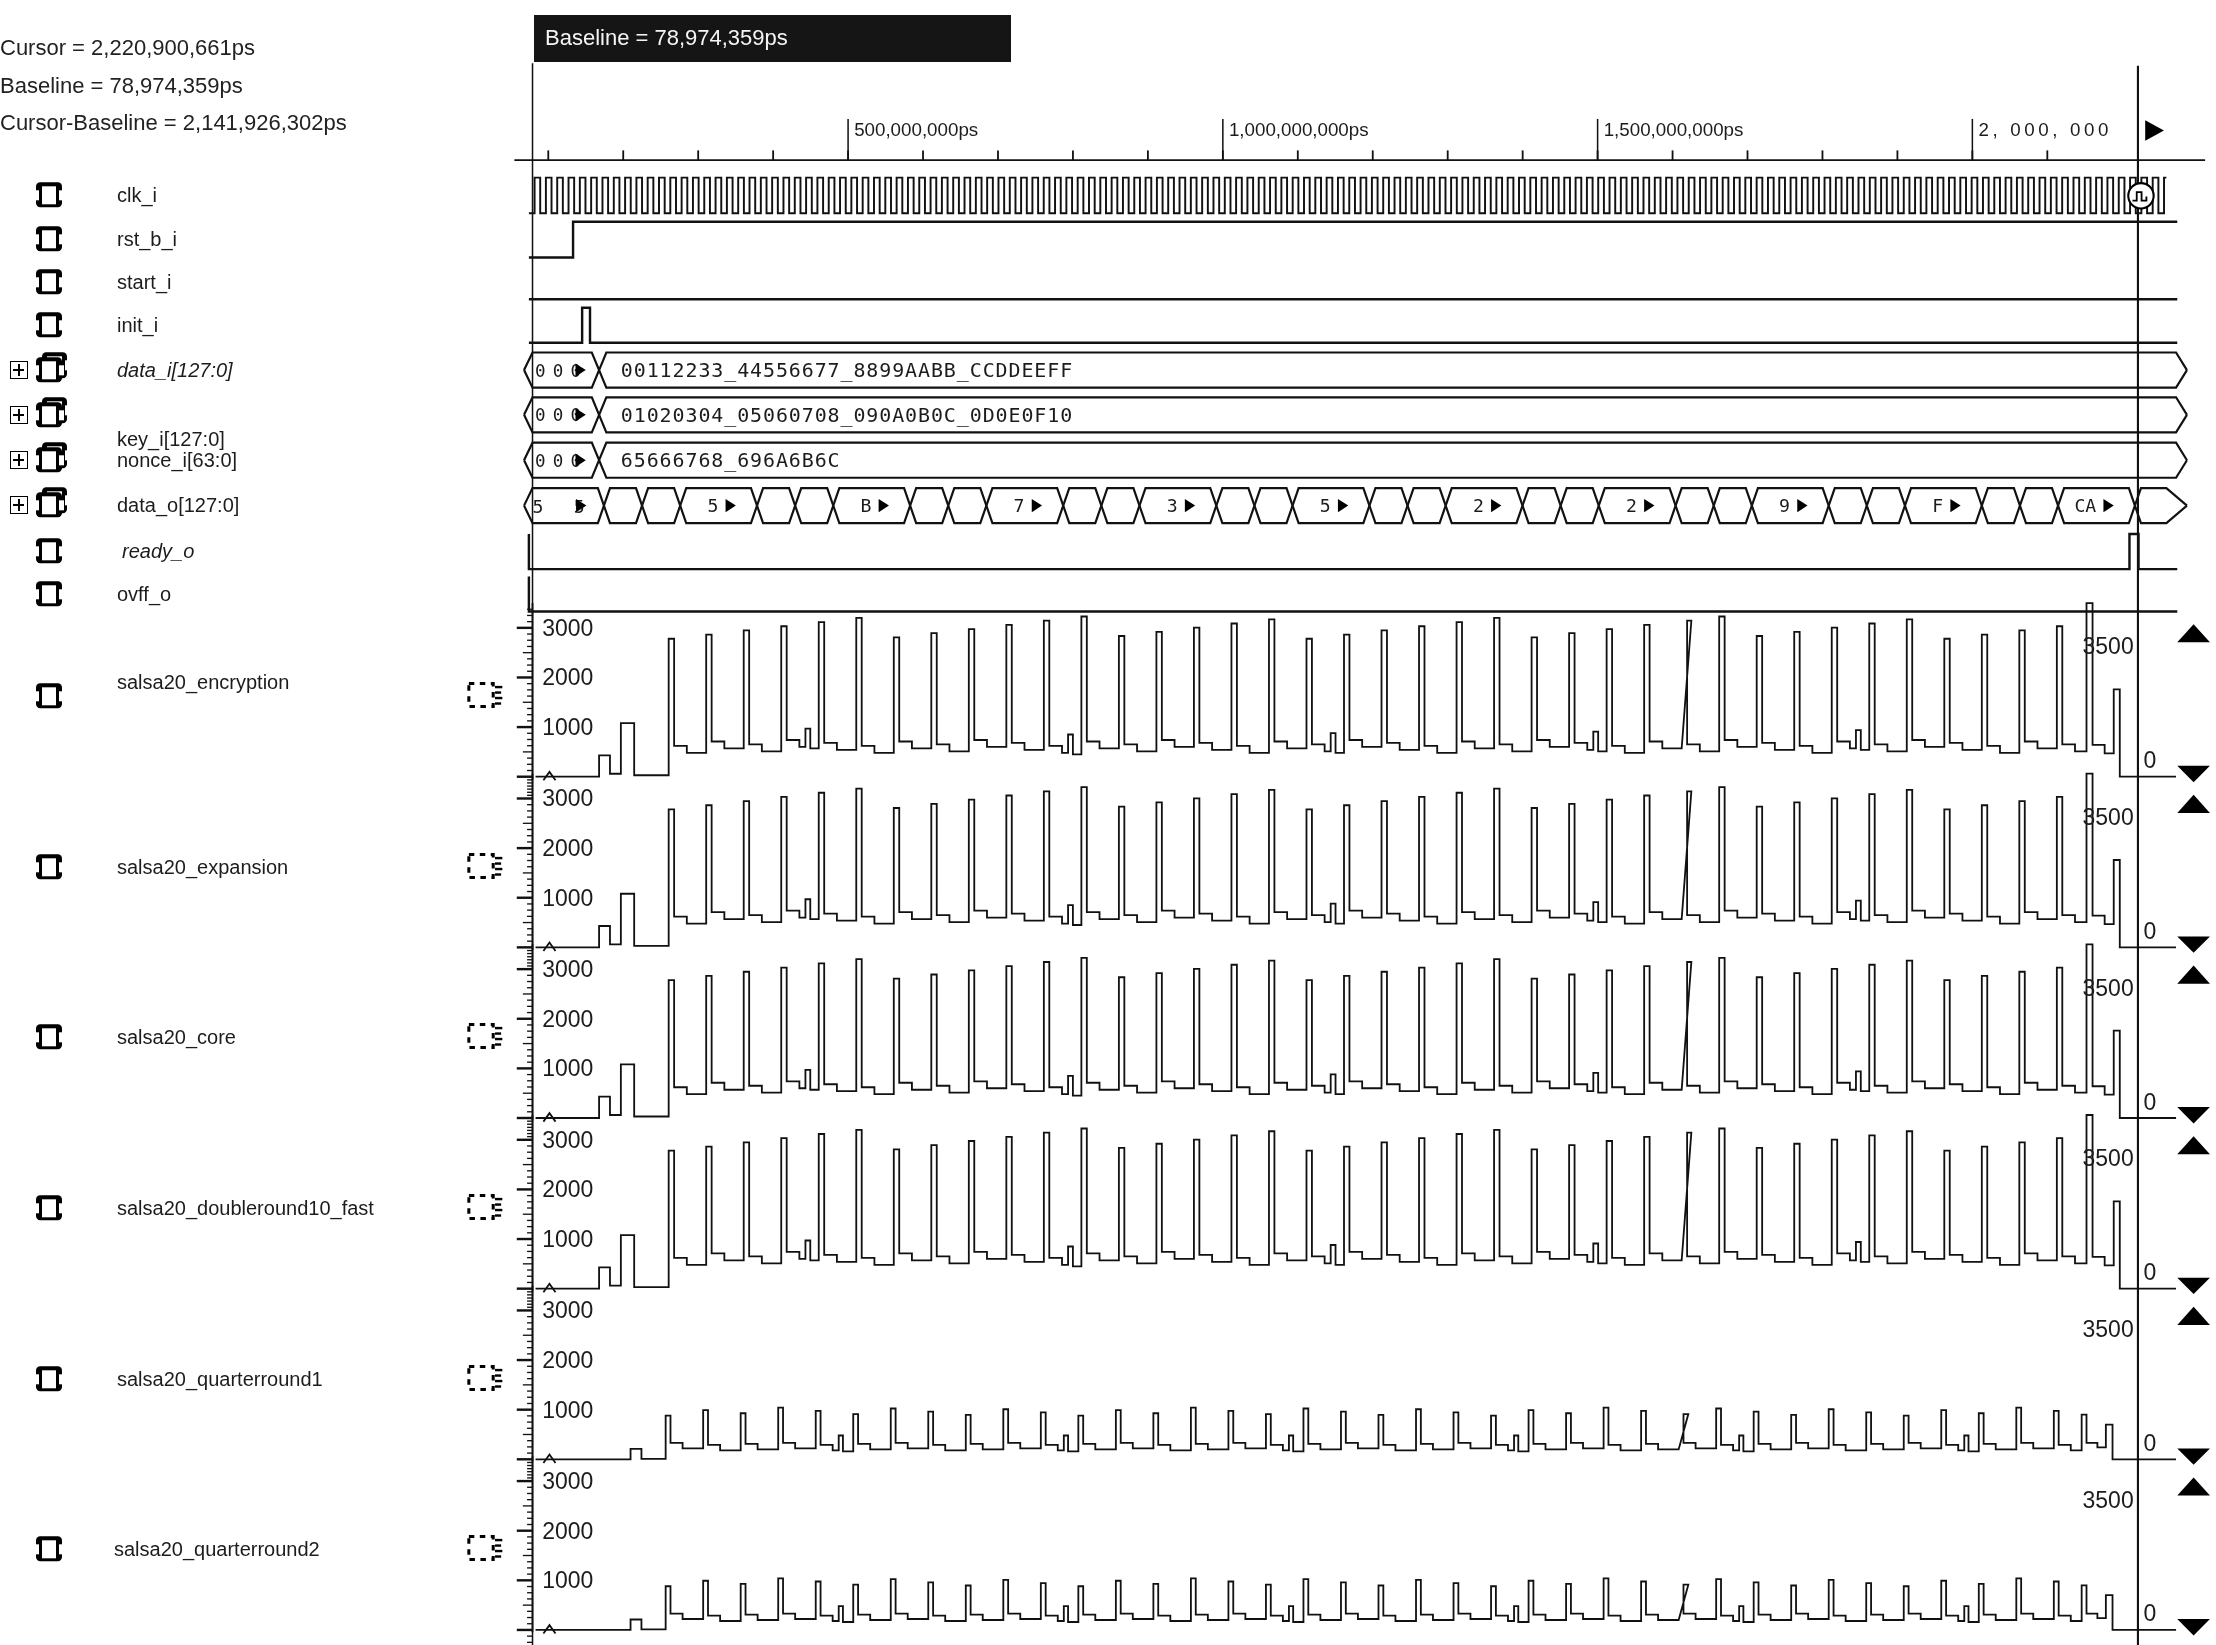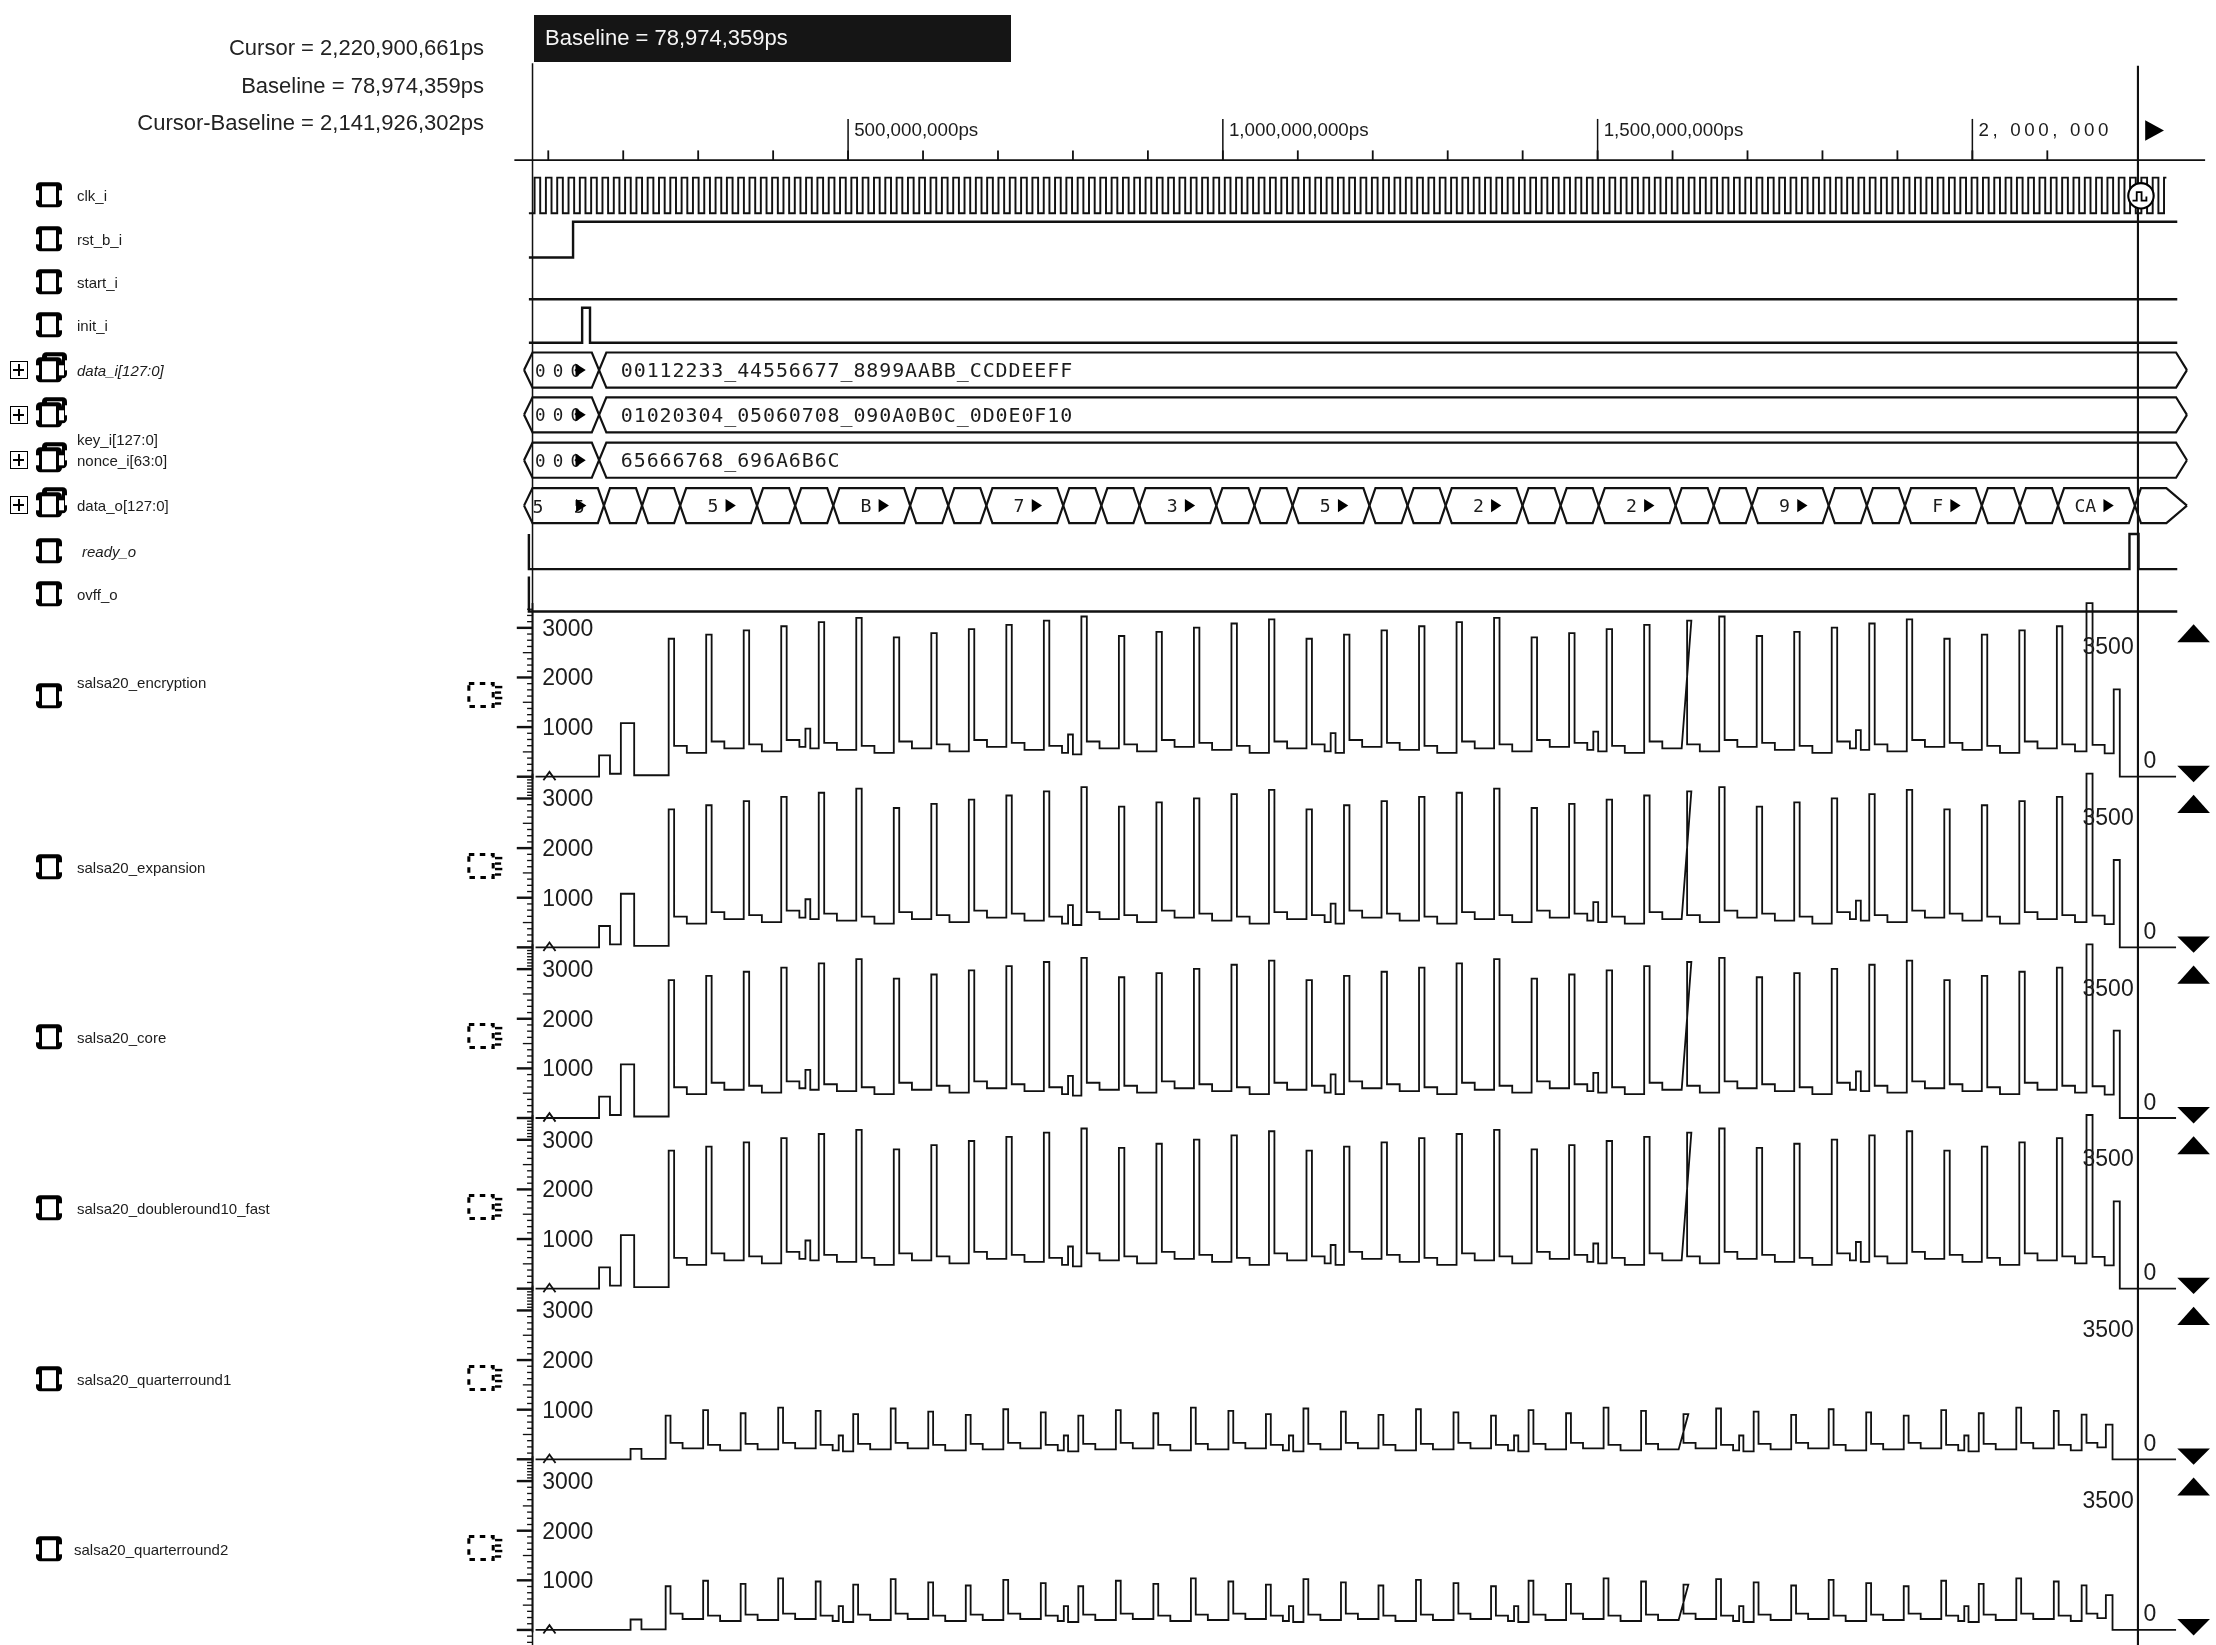--- a/index.html
+++ b/index.html
@@ -1,21 +1,21 @@
 <!DOCTYPE html>
 <html style="font-size:9.7px"><head>
 <meta charset="utf-8">
 <style>
   html,body{margin:0;padding:0;background:#fff;}
   #app{position:relative;width:2216px;height:1646px;background:#fff;overflow:hidden;
        font-family:"Liberation Sans",sans-serif;color:#111;}
-  .hdr-text{position:absolute;width:484px;text-align:right;font-size:22px;color:#222;white-space:nowrap;}
+  .hdr-text{position:absolute;width:484px;font-size:22px;color:#222;white-space:nowrap;}
   .marker-box{position:absolute;background:#151515;color:#f5f5f5;font-size:22px;
               display:flex;align-items:center;padding-left:11px;white-space:nowrap;}
-  .sig-label{position:absolute;font-size:15px;color:#1c1c1c;white-space:nowrap;transform:translateY(-50%);}
+  .sig-label{position:absolute;font-size:20px;color:#1c1c1c;white-space:nowrap;transform:translateY(-50%);margin-left:40px;}
   .plus-box{position:absolute;width:18px;height:18px;border:1.8px solid #000;background:#fff;
             transform:translateY(-50%);box-sizing:border-box;}
   .plus-box:before{content:"";position:absolute;left:2.4px;right:2.4px;top:50%;height:1.8px;margin-top:-0.9px;background:#000;}
   .plus-box:after{content:"";position:absolute;top:2.4px;bottom:2.4px;left:50%;width:1.8px;margin-left:-0.9px;background:#000;}
   .chip{position:absolute;width:30px;height:25.4px;transform:translateY(-50%);}
   .chip .body{position:absolute;left:2.4px;right:2.4px;top:0;bottom:0;background:#000;border-radius:4.2px;}
   .chip .inner{position:absolute;left:7.9px;right:7.9px;top:3.6px;bottom:3.6px;background:#fff;}
   .chip .tabL,.chip .tabR{position:absolute;width:4.8px;height:9.7px;background:#fff;top:50%;margin-top:-4.8px;}
   .chip .tabL{left:0;} .chip .tabR{right:0;}
   .chip.back{margin-left:5.4px;margin-top:-4.8px;opacity:1;}

